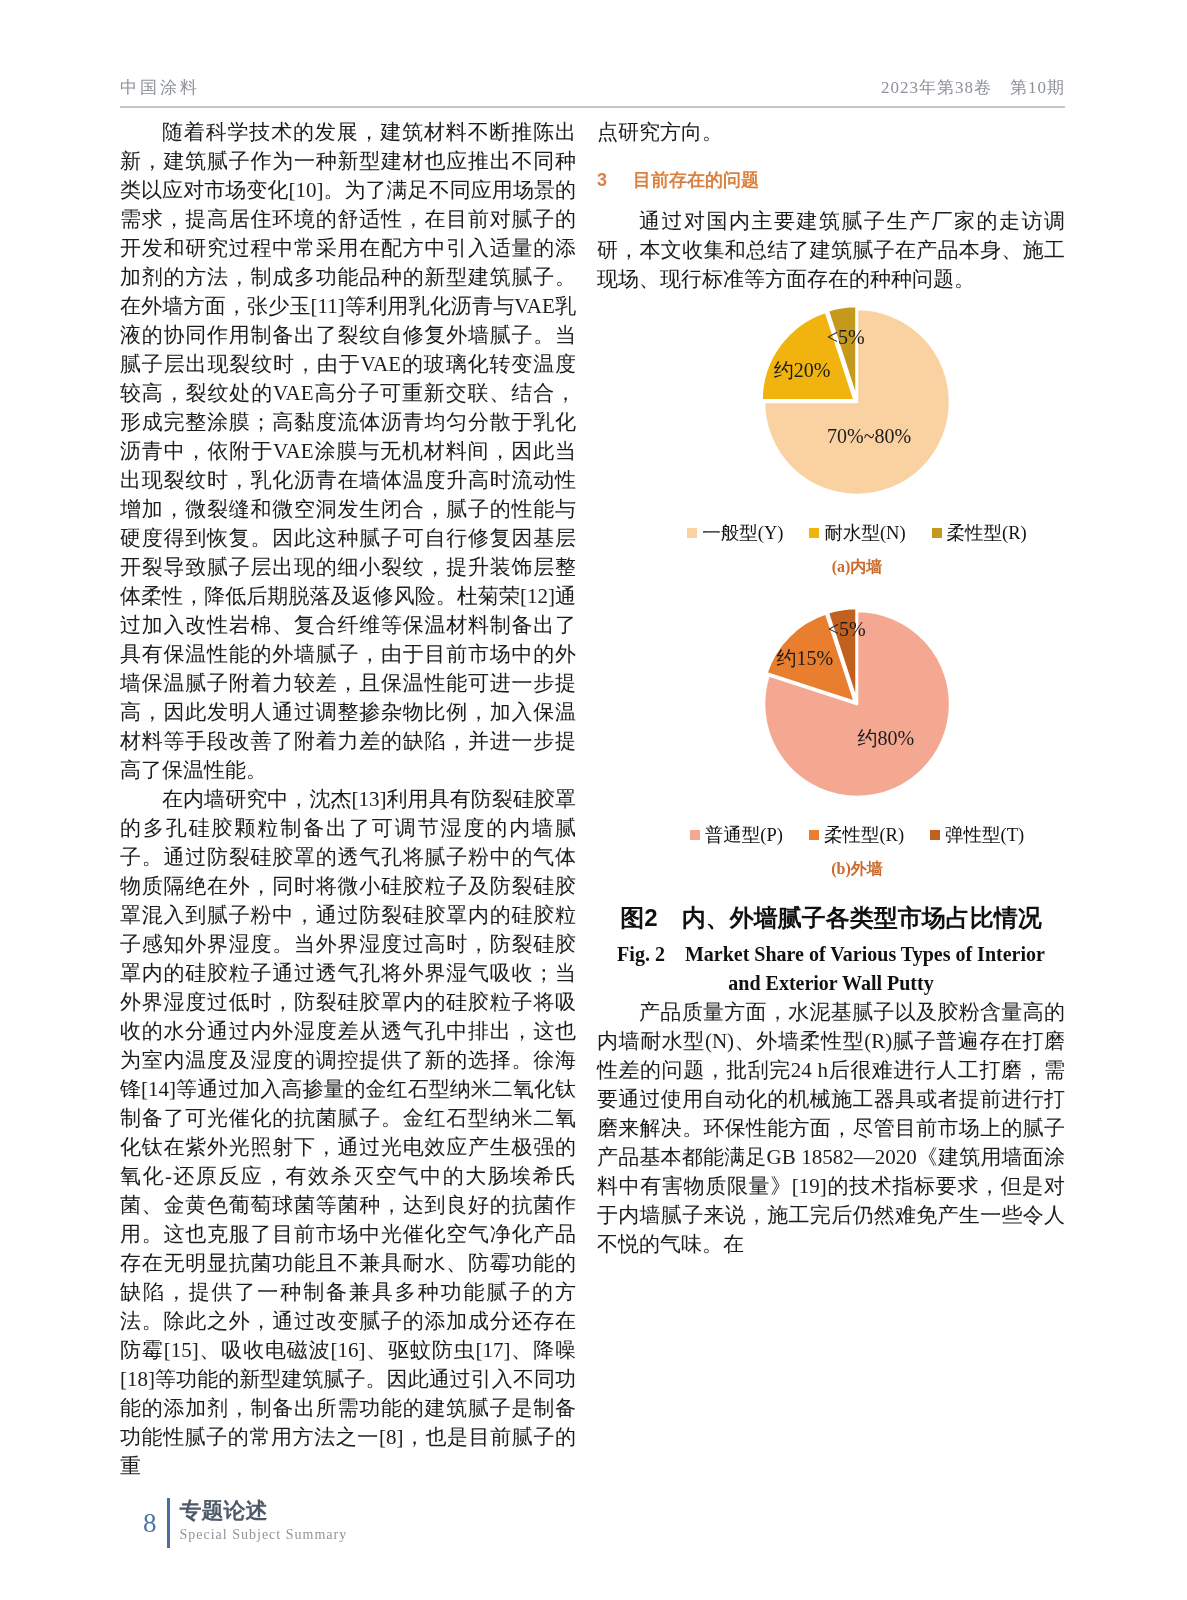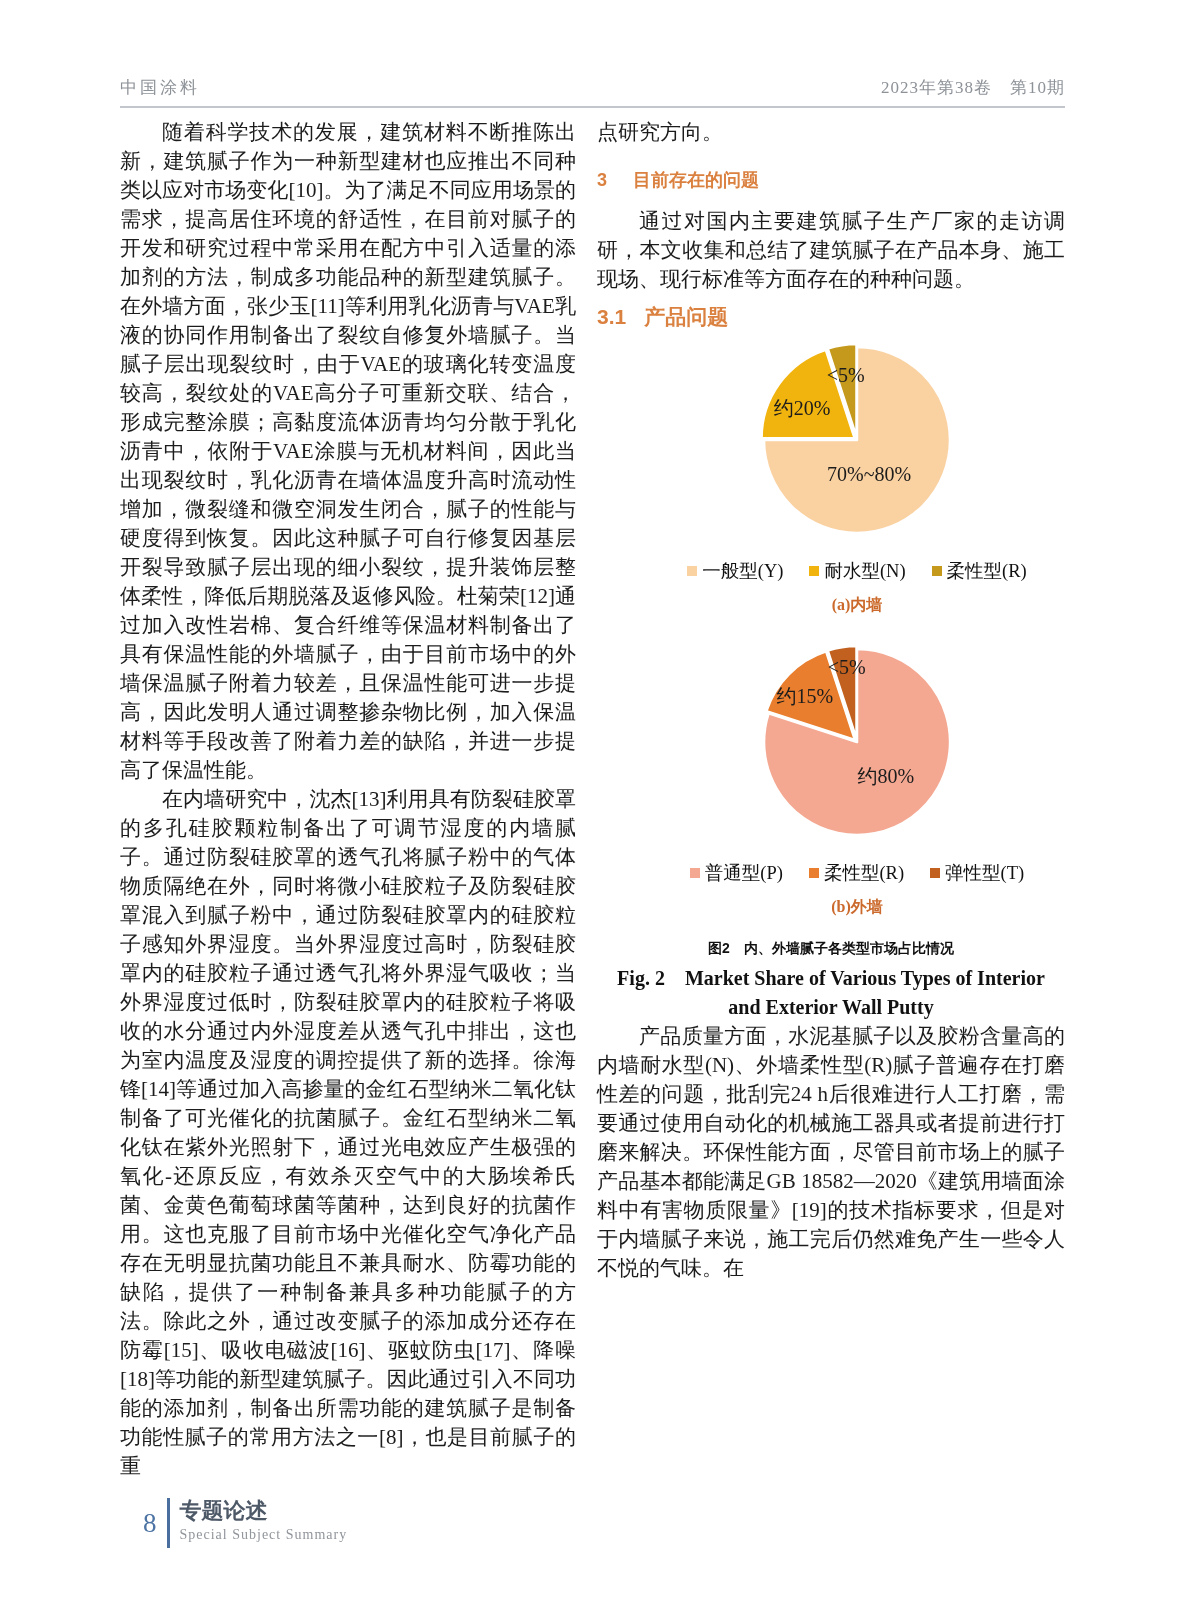--- a/index.html
+++ b/index.html
@@ -47,21 +47,21 @@
     margin-top:18px;font-size:18.5px;color:#111;white-space:nowrap;
   }
   .legend-item{display:flex;align-items:center;}
   .legend-swatch{width:10px;height:10px;display:inline-block;margin-right:5px;}
   .subcaption{
     margin-top:12px;font-size:16px;font-weight:bold;color:#cb6a2c;
   }
   .figcaption-zh{
     margin-top:22px;text-align:center;
     font-family:"Liberation Sans","DejaVu Sans",sans-serif;
-    font-weight:bold;font-size:14px;color:#111;
+    font-weight:bold;font-size:24px;color:#111;
   }
   .figcaption-en{
     margin:6px auto 0 auto;max-width:450px;text-align:center;
     font-weight:bold;font-size:20px;line-height:29px;color:#111;
   }
   .after-figure{margin-top:14px;}
   .footer{
     position:absolute;left:143px;top:1498px;
     display:flex;align-items:flex-start;
   }
@@ -96,23 +96,20 @@
 
     <div class="col-right">
       <p class="body">点研究方向。</p>
 
       <div class="sec-h2">
         <span class="sec-num">3</span><span>目前存在的问题</span>
       </div>
 
       <p class="body indent">通过对国内主要建筑腻子生产厂家的走访调研，本文收集和总结了建筑腻子在产品本身、施工现场、现行标准等方面存在的种种问题。</p>
 
-      <div class="sec-h3">
-        <span class="sec-num">3.1</span><span>产品问题</span>
-      </div>
 
 
       <div class="figure-block">
 
         <div class="subfig">
           <svg class="pie" width="416" height="200">
               <path d="M 208.0 100.0 L 208.0 7.0 A 93 93 0 1 1 115.0 100.0 Z" fill="#FAD1A1" stroke="#ffffff" stroke-width="2.5" stroke-linejoin="round"></path>
               <path d="M 205.6 98.2 L 112.6 98.2 A 93 93 0 0 1 176.8 9.8 Z" fill="#F1B30E" stroke="#ffffff" stroke-width="2.5" stroke-linejoin="round"></path>
               <path d="M 207.5 97.0 L 178.8 8.6 A 93 93 0 0 1 207.5 4.0 Z" fill="#C5991C" stroke="#ffffff" stroke-width="2.5" stroke-linejoin="round"></path>
               <text x="220.1" y="140.5" text-anchor="middle" font-size="20" fill="#1c1c1c" font-family="&quot;Liberation Serif&quot;,&quot;DejaVu Serif&quot;,serif">70%~80%</text>

